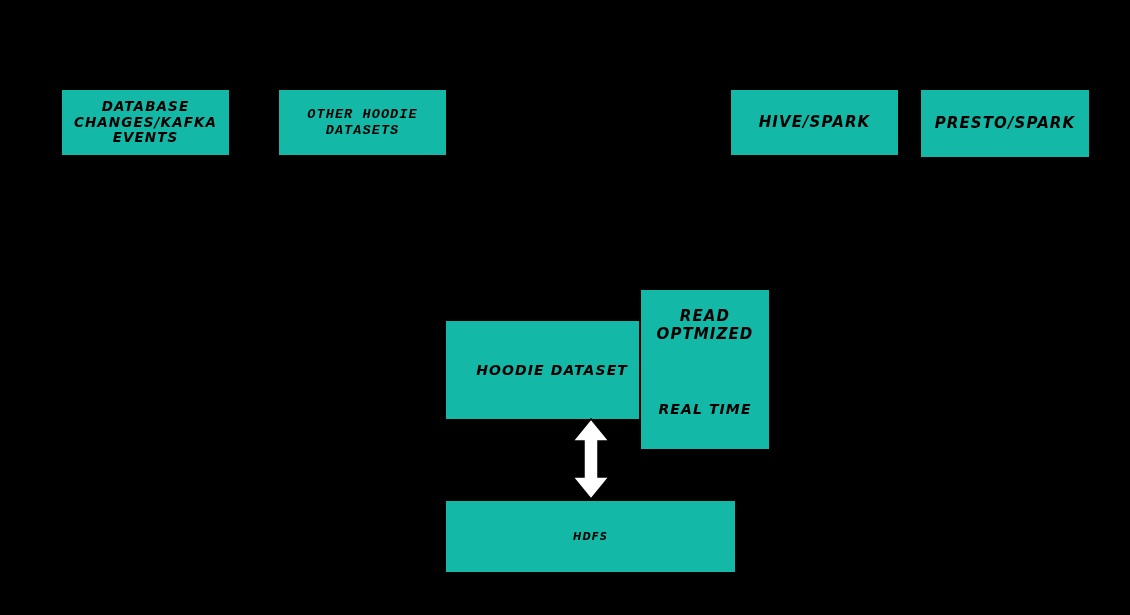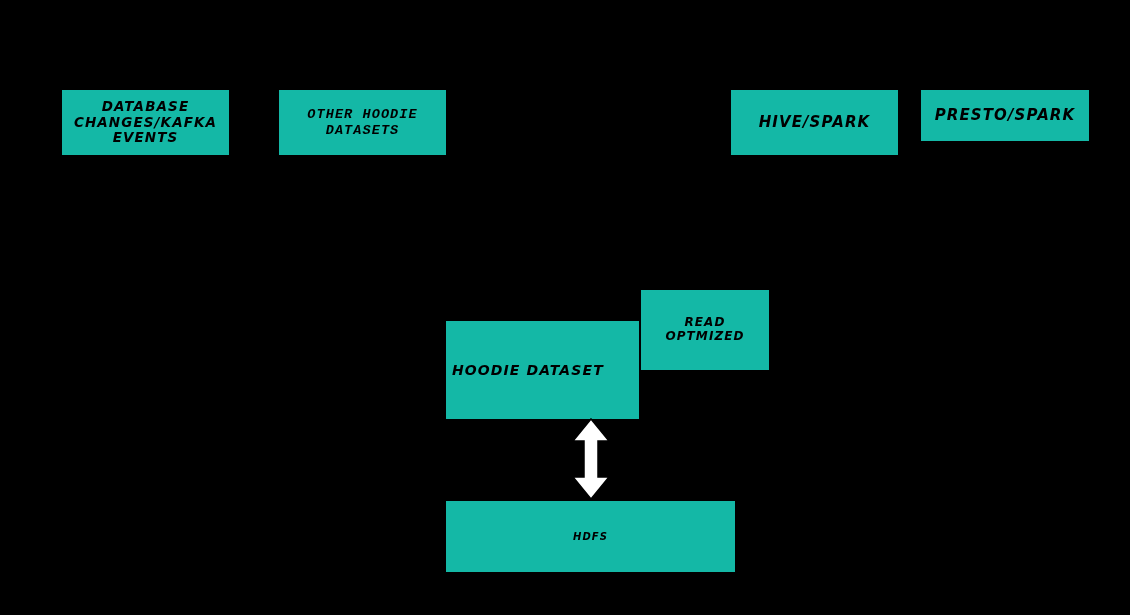--- a/index.html
+++ b/index.html
@@ -48,41 +48,41 @@
     font-size: 13.5px;
     font-family: Liberation Mono, monospace;
   }
   
   #node-hive-spark {
     left: 731px; top: 90px; width: 167px; height: 65px;
     font-size: 15px;
     align-items: center;
   }
   #node-presto-spark {
-    left: 921px; top: 90px; width: 168px; height: 51px;
+    left: 921px; top: 90px; width: 168px; height: 67px;
     font-size: 15px;
     text-align: center;
   }
   
   #node-hoodie-dataset {
     left: 446px; top: 321px; width: 193px; height: 98px;
-    justify-content: flex-start;
+    justify-content: flex-end;
     align-items: center;
     padding-right: 11px;
     font-size: 14px;
   }
   #node-hoodie-dataset .label {
     text-align: right;
     width: auto;
   }
   
   #node-read-optimized {
     left: 641px; top: 290px; width: 128px; height: 80px;
-    border-bottom: 2px solid #14b8a6;
-    font-size: 12px;
+    border-bottom: 8px solid #14b8a6;
+    font-size: 15px;
   }
   #node-real-time {
     left: 641px; top: 370px; width: 128px; height: 79px;
     font-size: 14px;
   }
   
   #node-hdfs {
     left: 446px; top: 501px; width: 289px; height: 71px;
     font-size: 10px;
   }
@@ -122,20 +122,23 @@
   </div>
 
   <div class="node" id="node-hoodie-dataset">
     <span class="label">HOODIE DATASET</span>
   </div>
 
   <div class="node" id="node-read-optimized">
     <span class="label">READ OPTMIZED</span>
   </div>
 
+  <div class="node" id="node-real-time">
+    <span class="label">REAL TIME</span>
+  </div>
 
   <div class="node" id="node-hdfs">
     <span class="label">HDFS</span>
   </div>
 
   <div id="arrow-dataset-hdfs">
     <svg viewBox="0 0 50 84" xmlns="http://www.w3.org/2000/svg">
       <polygon points="25,2 43,24 32,24 32,60 43,60 25,82 7,60 18,60 18,24 7,24" fill="#ffffff" stroke="#000000" stroke-width="1.5" stroke-linejoin="miter"></polygon>
     </svg>
   </div>

